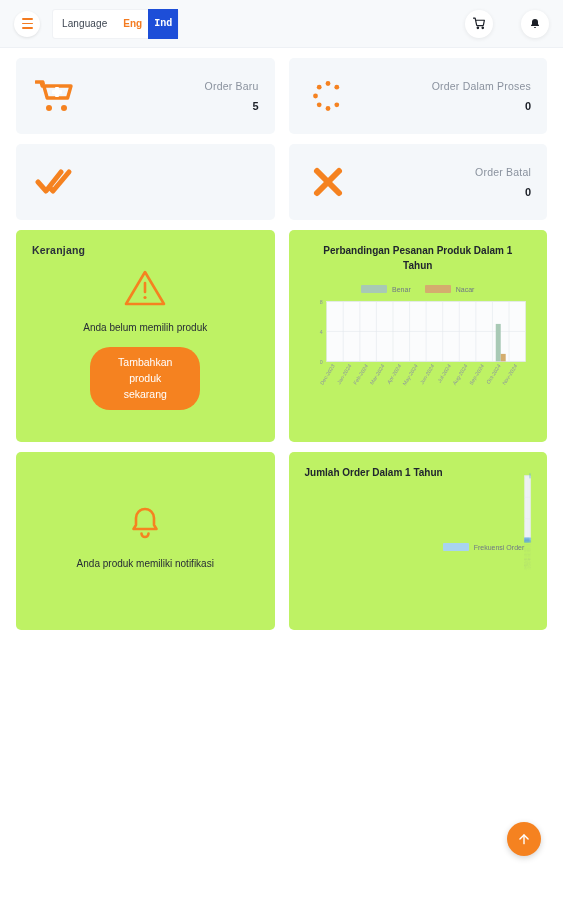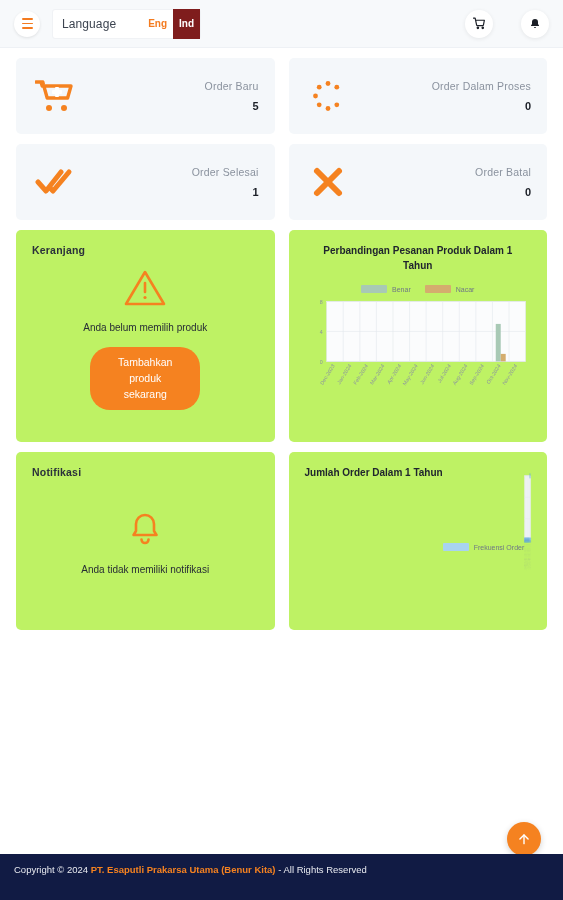--- a/index.html
+++ b/index.html
@@ -23,28 +23,28 @@
     display: flex; flex-direction: column; align-items: center; justify-content: center;
     gap: 3px; cursor: pointer; flex: none;
   }
   .hamburger-btn i { display:block; width: 11px; height: 1.6px; background: #f47b20; border-radius: 2px; }
 
   .lang-group {
     margin-left: 12px; height: 30px; background: #ffffff;
     border: 1px solid #f0f2f5; border-radius: 3px;
     display: flex; align-items: center; padding-left: 9px;
   }
-  .lang-label { font-size: 12px; color: #3c4450; margin-right: 26px; letter-spacing:.1px;}
+  .lang-label { font-size: 10px; color: #3c4450; margin-right: 10px; letter-spacing:.1px;}
   .lang-btn {
     font-size: 10px; font-weight: 700; padding: 0 6px; height: 30px;
     display: flex; align-items: center; cursor: pointer; border: none; background: transparent;
     font-family: "Liberation Sans", sans-serif;
   }
   .lang-btn.inactive { color: #f47b20; }
-  .lang-btn.active { color: #ffffff; background: #7f1d1d; }
+  .lang-btn.active { color: #ffffff; background: #1d4ed8; font-family: Liberation Mono, monospace; }
 
   .header-spacer { flex: 1; }
   .icon-round {
     width: 28px; height: 28px; border-radius: 50%; background: #ffffff;
     box-shadow: 0 1px 4px rgba(0,0,0,.08);
     display: flex; align-items: center; justify-content: center;
     cursor: pointer; margin-left: 28px; flex: none;
   }
 
   
@@ -183,24 +183,20 @@
     </div>
 
     <div class="row">
       <div class="col">
         <div class="stat-card">
           <div class="stat-icon">
             <svg width="40" height="32" viewBox="0 0 40 32" fill="none" stroke="#f58220" stroke-width="5" stroke-linecap="round" stroke-linejoin="round">
               <path d="M3 16l8 9L26 6"></path>
                 <path d="M15 22l3 3L34 6"></path>
             </svg>
-          </div>
-          <div class="stat-text">
-            <div class="stat-label">Order Selesai</div>
-            <div class="stat-value">1</div>
           </div>
         </div>
       </div>
       <div class="col">
         <div class="stat-card">
           <div class="stat-icon">
             <svg width="32" height="32" viewBox="0 0 32 32" fill="none" stroke="#f58220" stroke-width="6" stroke-linecap="round">
               <path d="M5 5l22 22"></path>
                 <path d="M27 5L5 27"></path>
             </svg>
@@ -280,29 +276,28 @@
                 <text x="215.58333333333331" y="62" font-size="5" fill="#8c949f" font-family="&quot;Liberation Sans&quot;, sans-serif" transform="rotate(-55 215.58333333333331 62)" text-anchor="end">Nov-2024</text>
               </svg>
           </div>
         </div>
       </div>
     </div>
 
     <div class="row">
       <div class="col">
         <div class="panel panel-notif">
-          <div class="panel-title">Notifikasi</div>
           <div class="empty-wrap">
             <span>
               <svg width="40" height="40" viewBox="0 0 40 40" fill="none" stroke="#f58220" stroke-width="2.6" stroke-linecap="round" stroke-linejoin="round">
                 <path d="M20 5a9 9 0 0 0-9 9v7l-2.5 4h23L29 21v-7a9 9 0 0 0-9-9z"></path>
                 <path d="M16.5 29.5a3.5 3.5 0 0 0 7 0"></path>
               </svg>
             </span>
-            <div class="empty-text">Anda tidak memiliki notifikasi</div>
+            <div class="empty-text">Anda produk memiliki notifikasi</div>
           </div>
         </div>
       </div>
 
       <div class="col">
         <div class="panel chart-panel-2">
           <div class="chart-title left">Jumlah Order Dalam 1 Tahun</div>
           <div class="legend">
             <div class="legend-item">
               <span class="legend-swatch" style="background:#a8d3f0"></span>
@@ -365,19 +360,14 @@
 
   </div>
 
   <button class="scroll-top">
     <svg width="14" height="14" viewBox="0 0 24 24" fill="none" stroke="#ffffff" stroke-width="2.4" stroke-linecap="round" stroke-linejoin="round">
       <path d="M12 20V5"></path>
         <path d="M5 12l7-7 7 7"></path>
     </svg>
   </button>
 
-  <div class="footer">
-    <div class="footer-line">
-      <span>Copyright © 2024 </span><span class="footer-strong">PT. Esaputli Prakarsa Utama (Benur Kita)</span><span> - All Rights Reserved</span>
-    </div>
-  </div>
 
 </div>
 
 </body></html>

